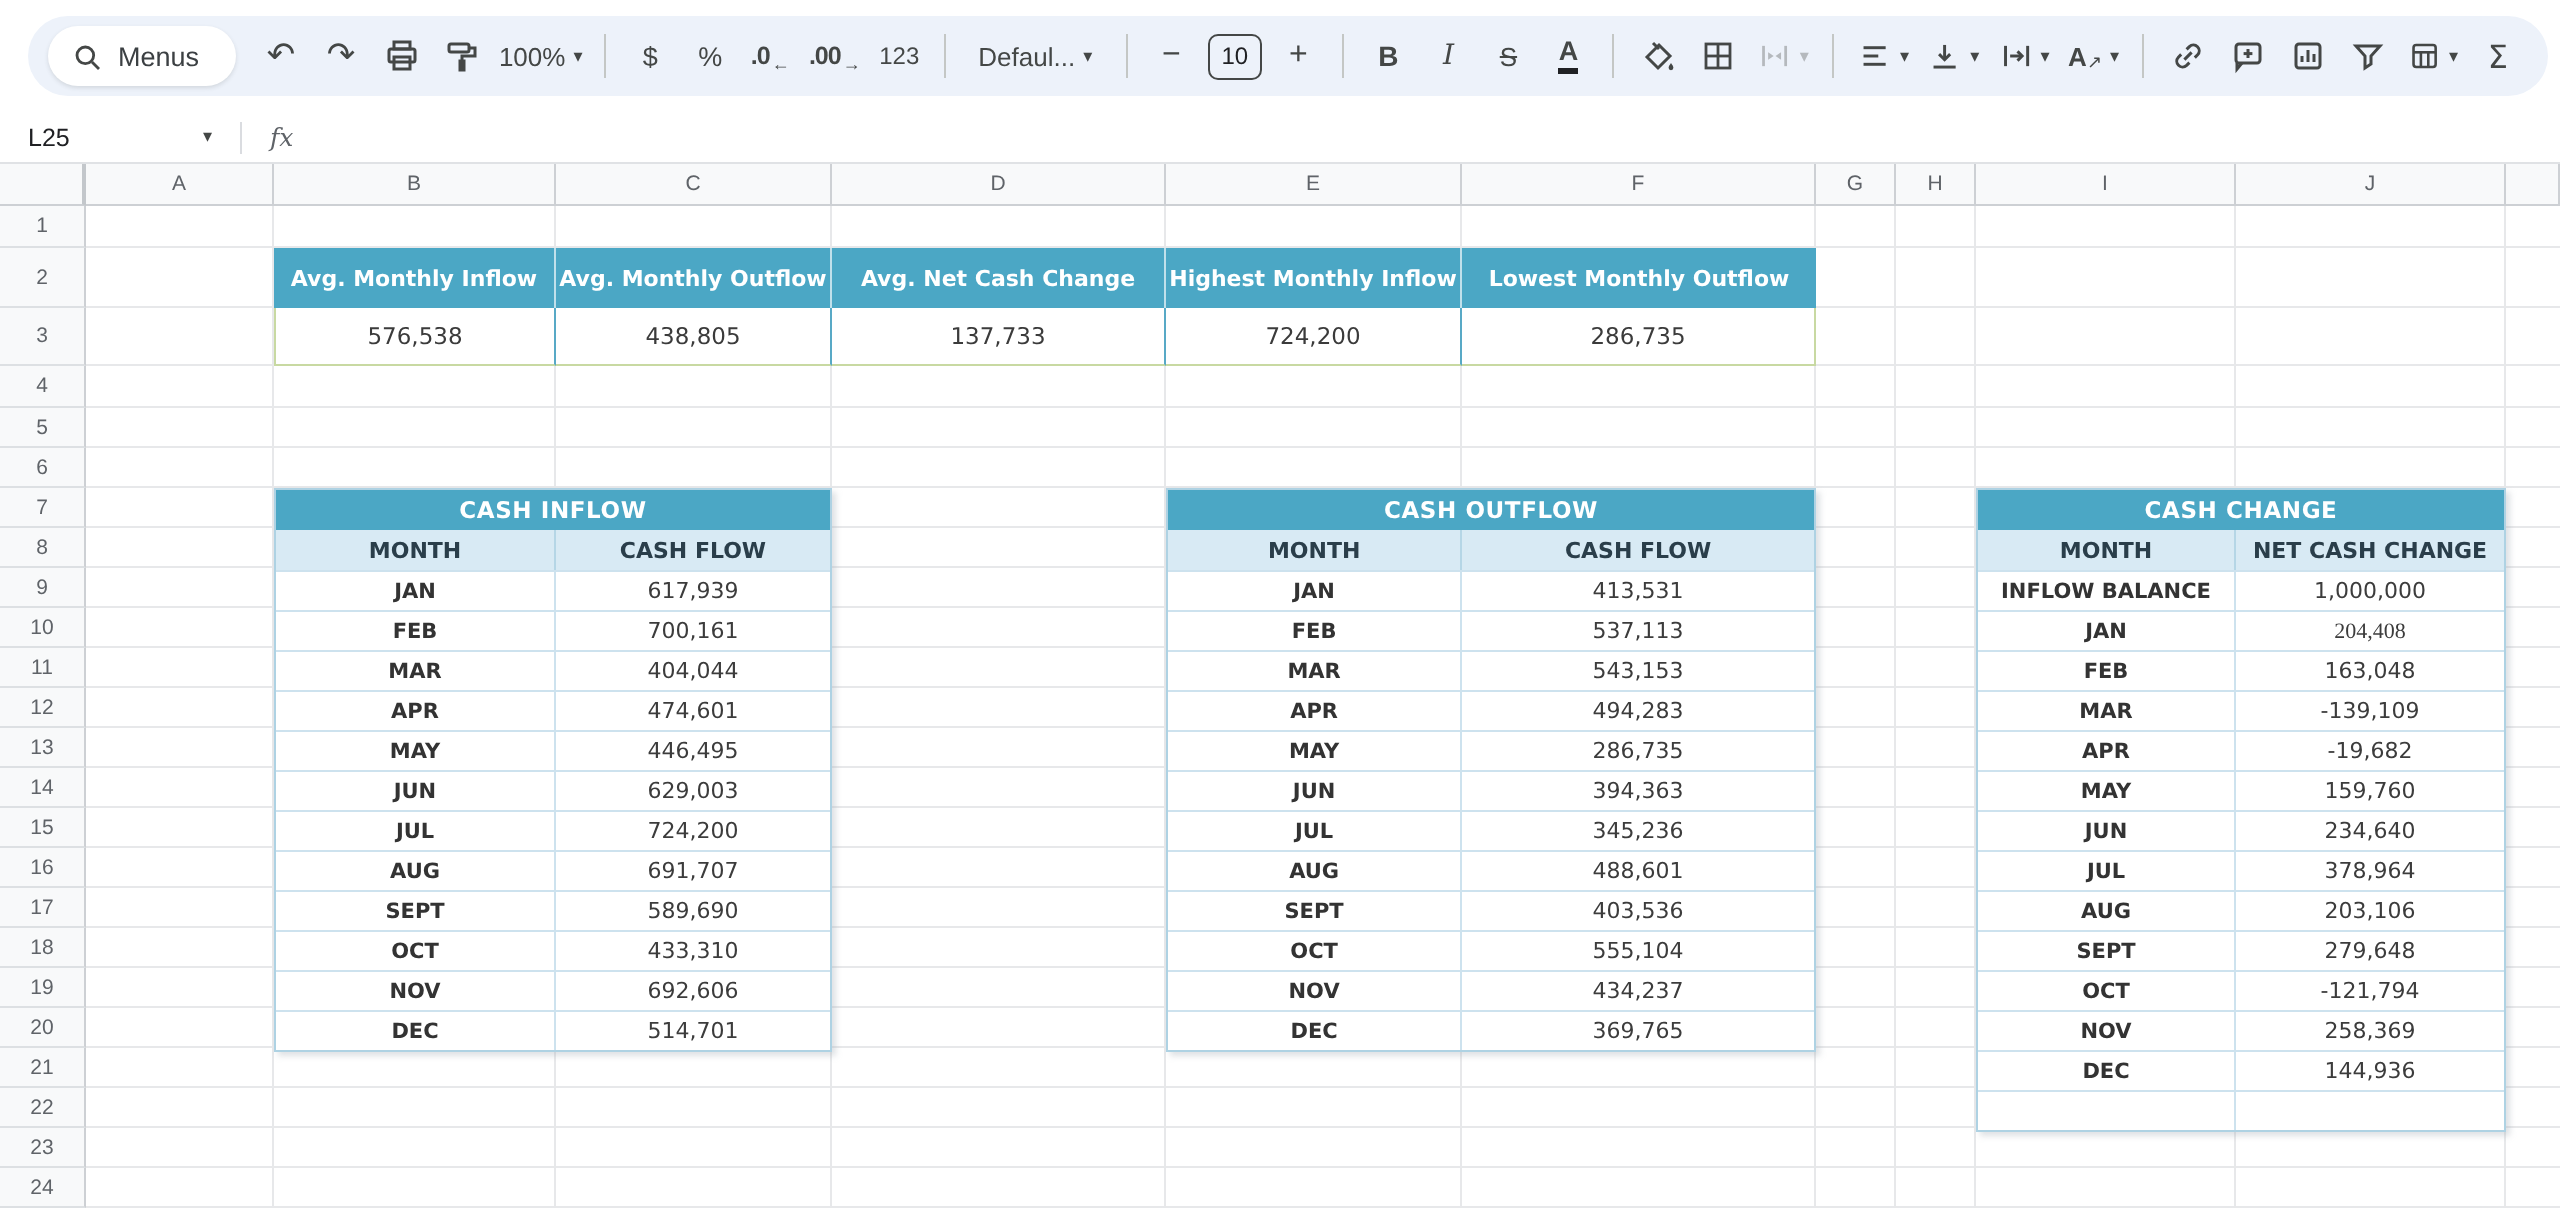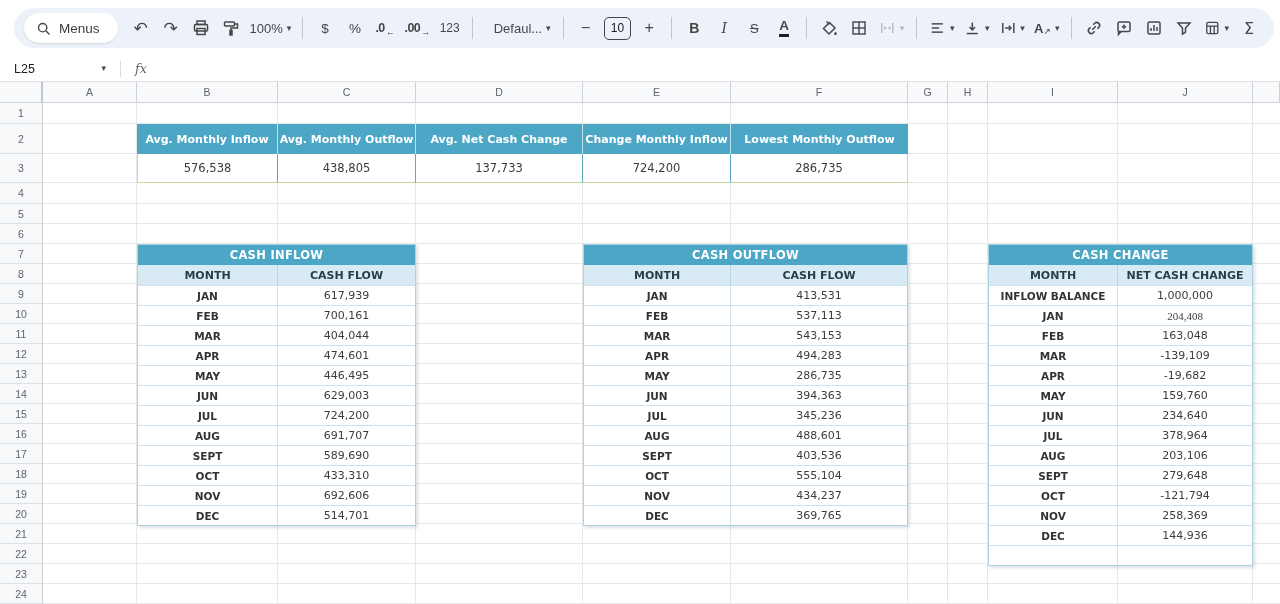--- a/index.html
+++ b/index.html
@@ -130,21 +130,21 @@
     <button class="tbtn">
       <span class="dd-main">.00</span>
         <span class="dd-arrow">→</span>
     </button>
     <button class="tbtn">
         <span style="font-size:12px;">123</span>
       </button>
 
     <div class="sep"></div>
 
-    <button class="tbtn" style="min-width:74px;justify-content:flex-end;">
+    <button class="tbtn" style="min-width:74px;justify-content:center;">
       <span class="font-txt">Defaul...</span>
       <span class="caret">▾</span>
     </button>
 
     <div class="sep"></div>
 
     <button class="tbtn plusminus">
         <span>−</span>
       </button>
     <div class="fs-box">
@@ -353,21 +353,21 @@
     <div class="hline" style="top: 441px;"></div>
     <div class="hline" style="top: 461px;"></div>
     <div class="hline" style="top: 481px;"></div>
     <div class="hline" style="top: 501px;"></div>
     <div class="hline" style="top: 521px;"></div>
     <div class="sum-table" style="left: 137px; top: 42px; width: 771px;">
       <div class="sum-row">
         <div class="sum-hcell" style="width: 141px;">Avg. Monthly Inflow</div>
         <div class="sum-hcell" style="width: 138px;">Avg. Monthly Outflow</div>
         <div class="sum-hcell" style="width: 167px;">Avg. Net Cash Change</div>
-        <div class="sum-hcell" style="width: 148px;">Change Monthly Inflow</div>
+        <div class="sum-hcell" style="width: 148px;">Highest Monthly Inflow</div>
         <div class="sum-hcell" style="width: 177px;">Lowest Monthly Outflow</div>
       </div>
       <div class="sum-row">
         <div class="sum-vcell" style="width: 141px;">576,538</div>
         <div class="sum-vcell" style="width: 138px;">438,805</div>
         <div class="sum-vcell" style="width: 167px;">137,733</div>
         <div class="sum-vcell" style="width: 148px;">724,200</div>
         <div class="sum-vcell" style="width: 177px;">286,735</div>
       </div>
     </div>

